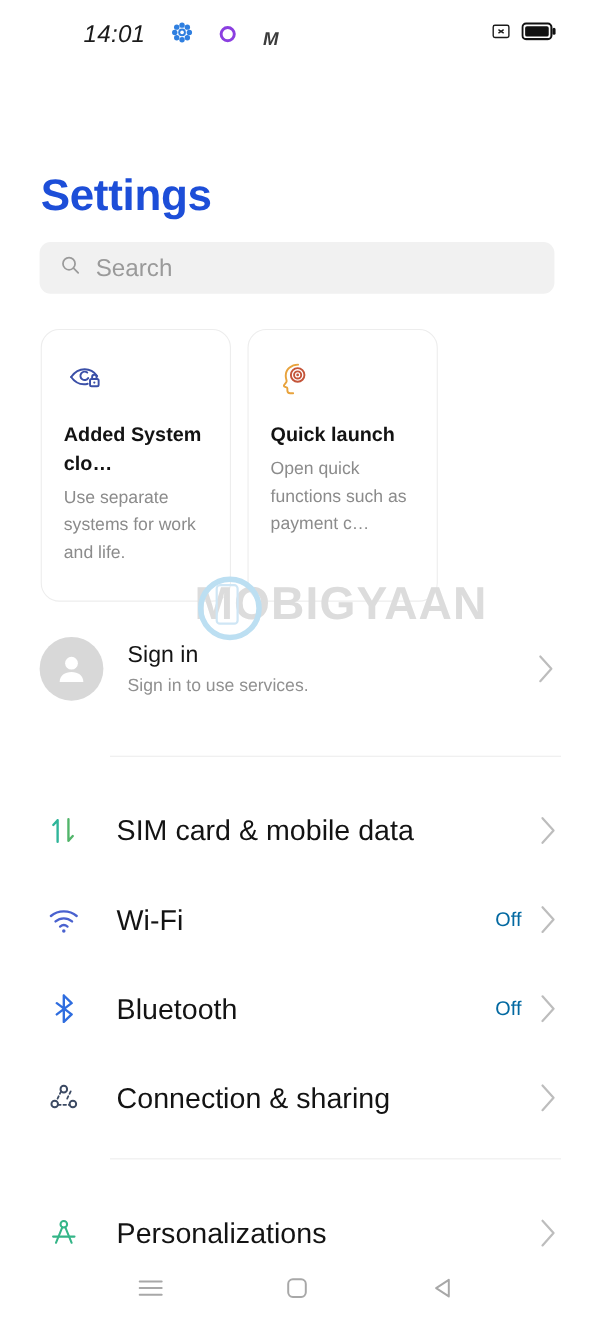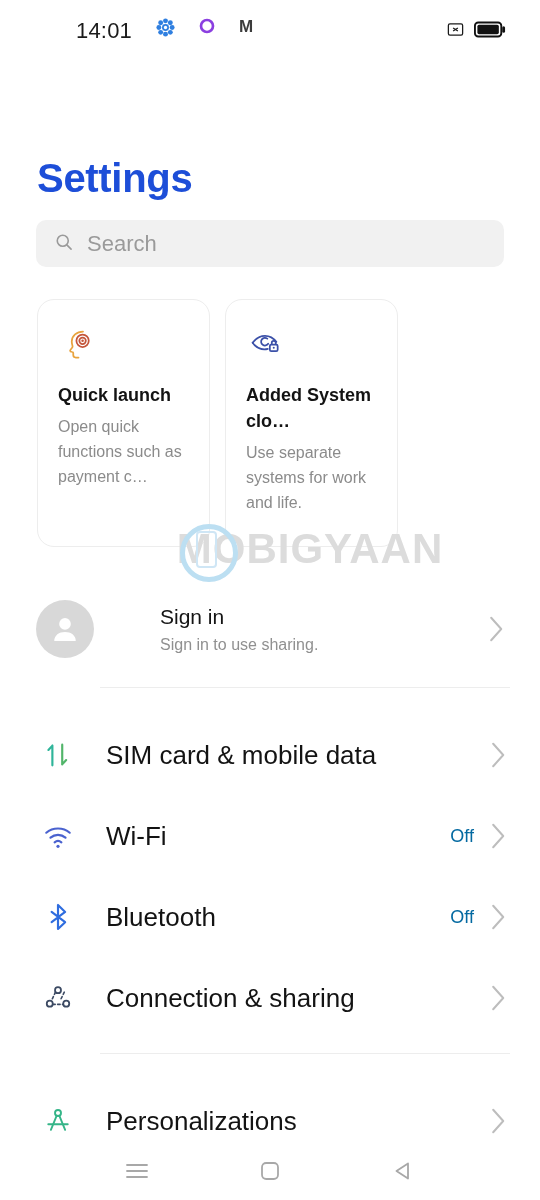--- a/index.html
+++ b/index.html
@@ -22,22 +22,23 @@
     top: 0; left: 0;
     width: 540px;
     height: 62px;
     display: flex;
     align-items: center;
     padding: 0 34px 0 76px;
     box-sizing: border-box;
   }
   .status-left {
     display: flex;
-    align-items: flex-start;
+    align-items: flex-end;
     gap: 24px;
+    font-style: italic;
   }
   .status-time {
     font-size: 22px;
     letter-spacing: 0.2px;
     color: #1b1b1b;
     font-family: "Liberation Sans", sans-serif;
   }
   .status-right {
     margin-left: auto;
     display: flex;
@@ -155,26 +156,25 @@
     width: 17px;
     height: 33px;
     border: 2px solid #cfe6f5;
     border-radius: 4px;
   }
 
   
   .account-row {
     position: absolute;
     left: 36px;
-    top: 593px;
+    top: 572px;
     width: 468px;
     height: 72px;
     display: flex;
     align-items: center;
-    gap: 44px;
   }
   .avatar {
     width: 58px;
     height: 58px;
     border-radius: 50%;
     background: #d8d8d8;
     display: flex;
     align-items: center;
     justify-content: center;
     flex: none;
@@ -317,63 +317,63 @@
     </svg>
   </span>
   <span class="search-placeholder">Search</span>
 </div>
 
 <div class="cards">
 
   <div class="card">
     <div class="card-icon">
       <svg width="40" height="40" viewBox="0 0 48 48">
-        <path d="M30 9c-7.5 0-13.5 5.2-13.5 12 0 3 1 4.4 1 6.2 0 1.3-3 3.6-3 4.8 0 1 1.3 1.4 2.6 1.6.8.1 1.2.5 1.2 1.3v2.4c0 1.6 1.3 2.9 3 2.9h3.3" fill="none" stroke="#e8a33d" stroke-width="2.1" stroke-linecap="round" stroke-linejoin="round"></path>
-        <circle cx="29.5" cy="20.2" r="7.4" fill="none" stroke="#c4553a" stroke-width="2.1"></circle>
-        <circle cx="29.5" cy="20.2" r="3.9" fill="none" stroke="#c4553a" stroke-width="2.1"></circle>
-        <circle cx="29.5" cy="20.2" r="1.5" fill="#c4553a"></circle>
-      </svg>
-    </div>
-    <div class="card-title">Quick launch</div>
-    <div class="card-desc">Open quick functions such as payment c…</div>
-  </div>
-
-  <div class="card">
-    <div class="card-icon">
-      <svg width="40" height="40" viewBox="0 0 48 48">
         <path d="M8 22.5c4-5.6 9.4-8.4 14.8-8.4 5.4 0 10.3 2.8 13.6 7.3" fill="none" stroke="#3b50a8" stroke-width="2.1" stroke-linecap="round"></path>
         <path d="M8 22.5c3.6 5.2 8.7 7.9 14 7.9 1.4 0 2.8-.2 4.1-.6" fill="none" stroke="#3b50a8" stroke-width="2.1" stroke-linecap="round"></path>
         <path d="M25.6 17.6a4.6 4.6 0 1 0 1 6.1" fill="none" stroke="#3b50a8" stroke-width="2.1" stroke-linecap="round"></path>
         <rect x="28.6" y="24.6" width="9.4" height="8" rx="1.7" fill="none" stroke="#3b50a8" stroke-width="2.1"></rect>
         <path d="M30.9 24.6v-2.1a2.4 2.4 0 0 1 4.8 0v2.1" fill="none" stroke="#3b50a8" stroke-width="2.1"></path>
         <circle cx="33.3" cy="28.5" r="1.2" fill="#3b50a8"></circle>
       </svg>
     </div>
     <div class="card-title">Added System clo…</div>
     <div class="card-desc">Use separate systems for work and life.</div>
   </div>
 
+  <div class="card">
+    <div class="card-icon">
+      <svg width="40" height="40" viewBox="0 0 48 48">
+        <path d="M30 9c-7.5 0-13.5 5.2-13.5 12 0 3 1 4.4 1 6.2 0 1.3-3 3.6-3 4.8 0 1 1.3 1.4 2.6 1.6.8.1 1.2.5 1.2 1.3v2.4c0 1.6 1.3 2.9 3 2.9h3.3" fill="none" stroke="#e8a33d" stroke-width="2.1" stroke-linecap="round" stroke-linejoin="round"></path>
+        <circle cx="29.5" cy="20.2" r="7.4" fill="none" stroke="#c4553a" stroke-width="2.1"></circle>
+        <circle cx="29.5" cy="20.2" r="3.9" fill="none" stroke="#c4553a" stroke-width="2.1"></circle>
+        <circle cx="29.5" cy="20.2" r="1.5" fill="#c4553a"></circle>
+      </svg>
+    </div>
+    <div class="card-title">Quick launch</div>
+    <div class="card-desc">Open quick functions such as payment c…</div>
+  </div>
+
 </div>
 
 <div class="watermark">
   <span class="watermark-text">MOBIGYAAN</span>
   <span class="watermark-ring"></span>
   <span class="watermark-phone"></span>
 </div>
 
 <div class="account-row">
   <div class="avatar">
     <svg width="34" height="34" viewBox="0 0 24 24">
       <circle cx="12" cy="8.4" r="4.1" fill="#ffffff"></circle>
       <path d="M4.4 20.5c0-4.1 3.4-6.4 7.6-6.4s7.6 2.3 7.6 6.4z" fill="#ffffff"></path>
     </svg>
   </div>
   <div class="account-text">
     <div class="account-title">Sign in</div>
-    <div class="account-sub">Sign in to use sharing.</div>
+    <div class="account-sub">Sign in to use services.</div>
   </div>
   <div class="chev">
     <svg width="15" height="26" viewBox="0 0 12 22">
       <path d="M1.5 1.5L10 11l-8.5 9.5" fill="none" stroke="#bdbdbd" stroke-width="1.7" stroke-linecap="round" stroke-linejoin="round"></path>
     </svg>
   </div>
 </div>
 
 <div class="divider d1"></div>
 <div class="divider d2"></div>

